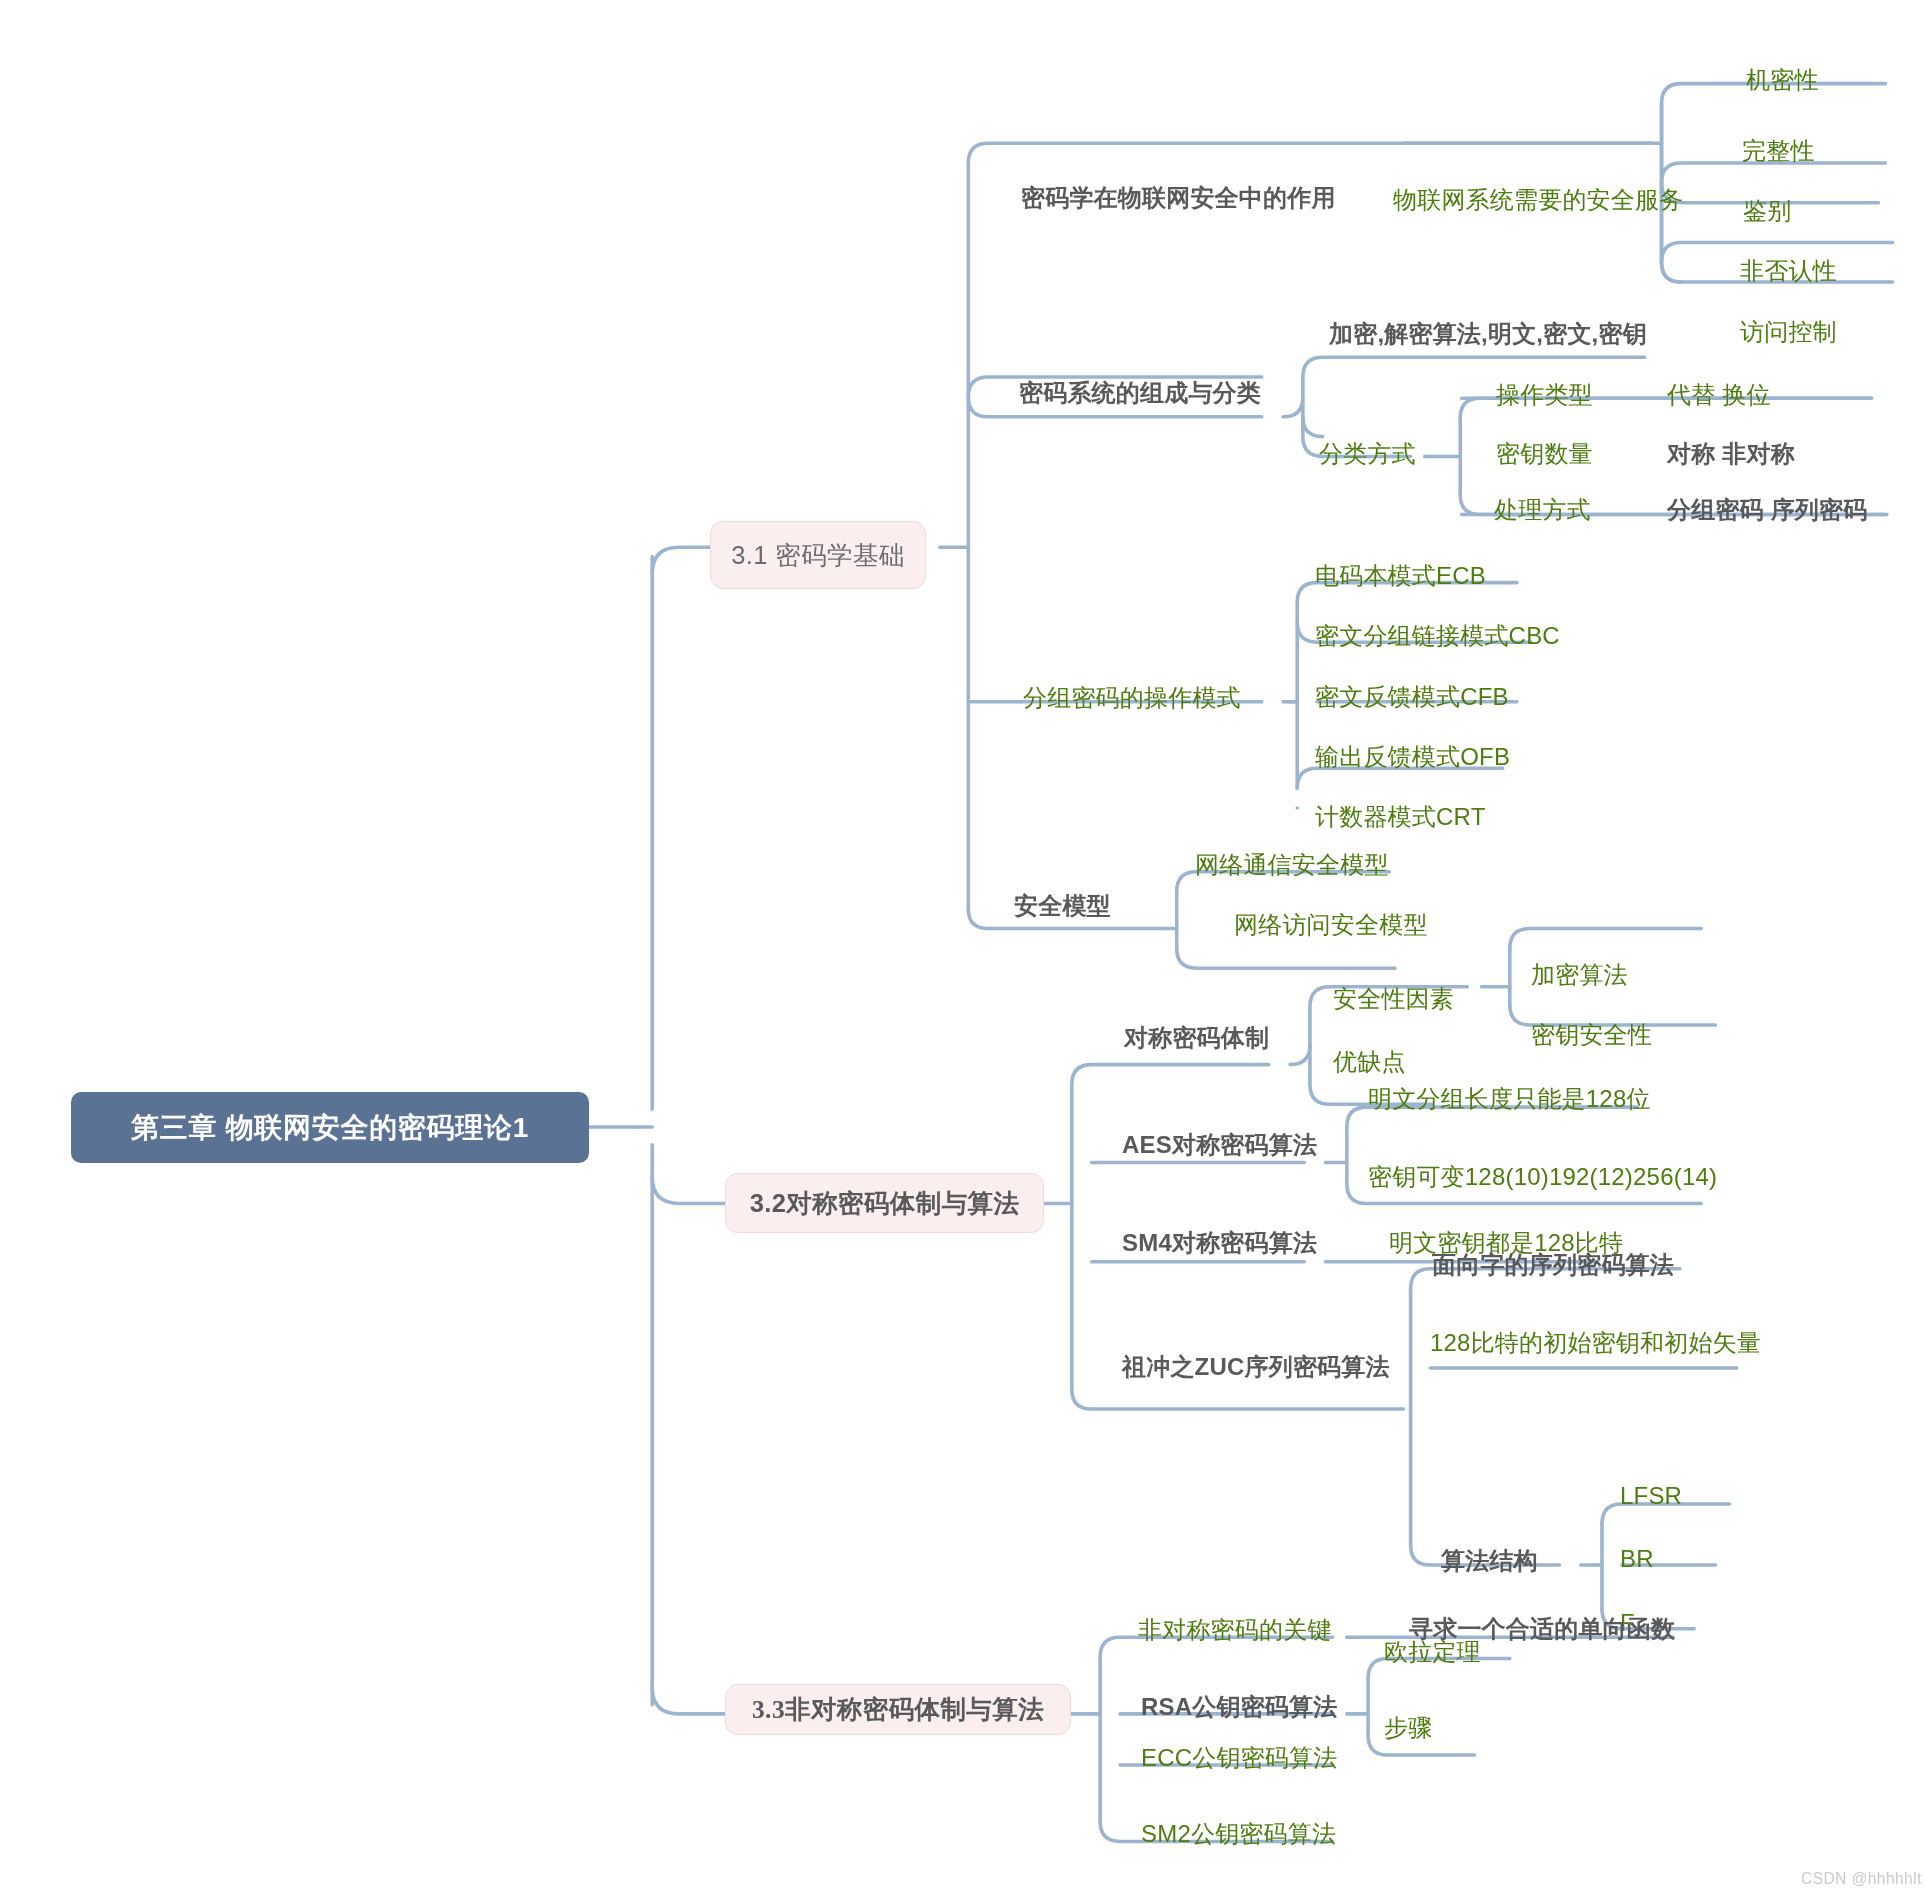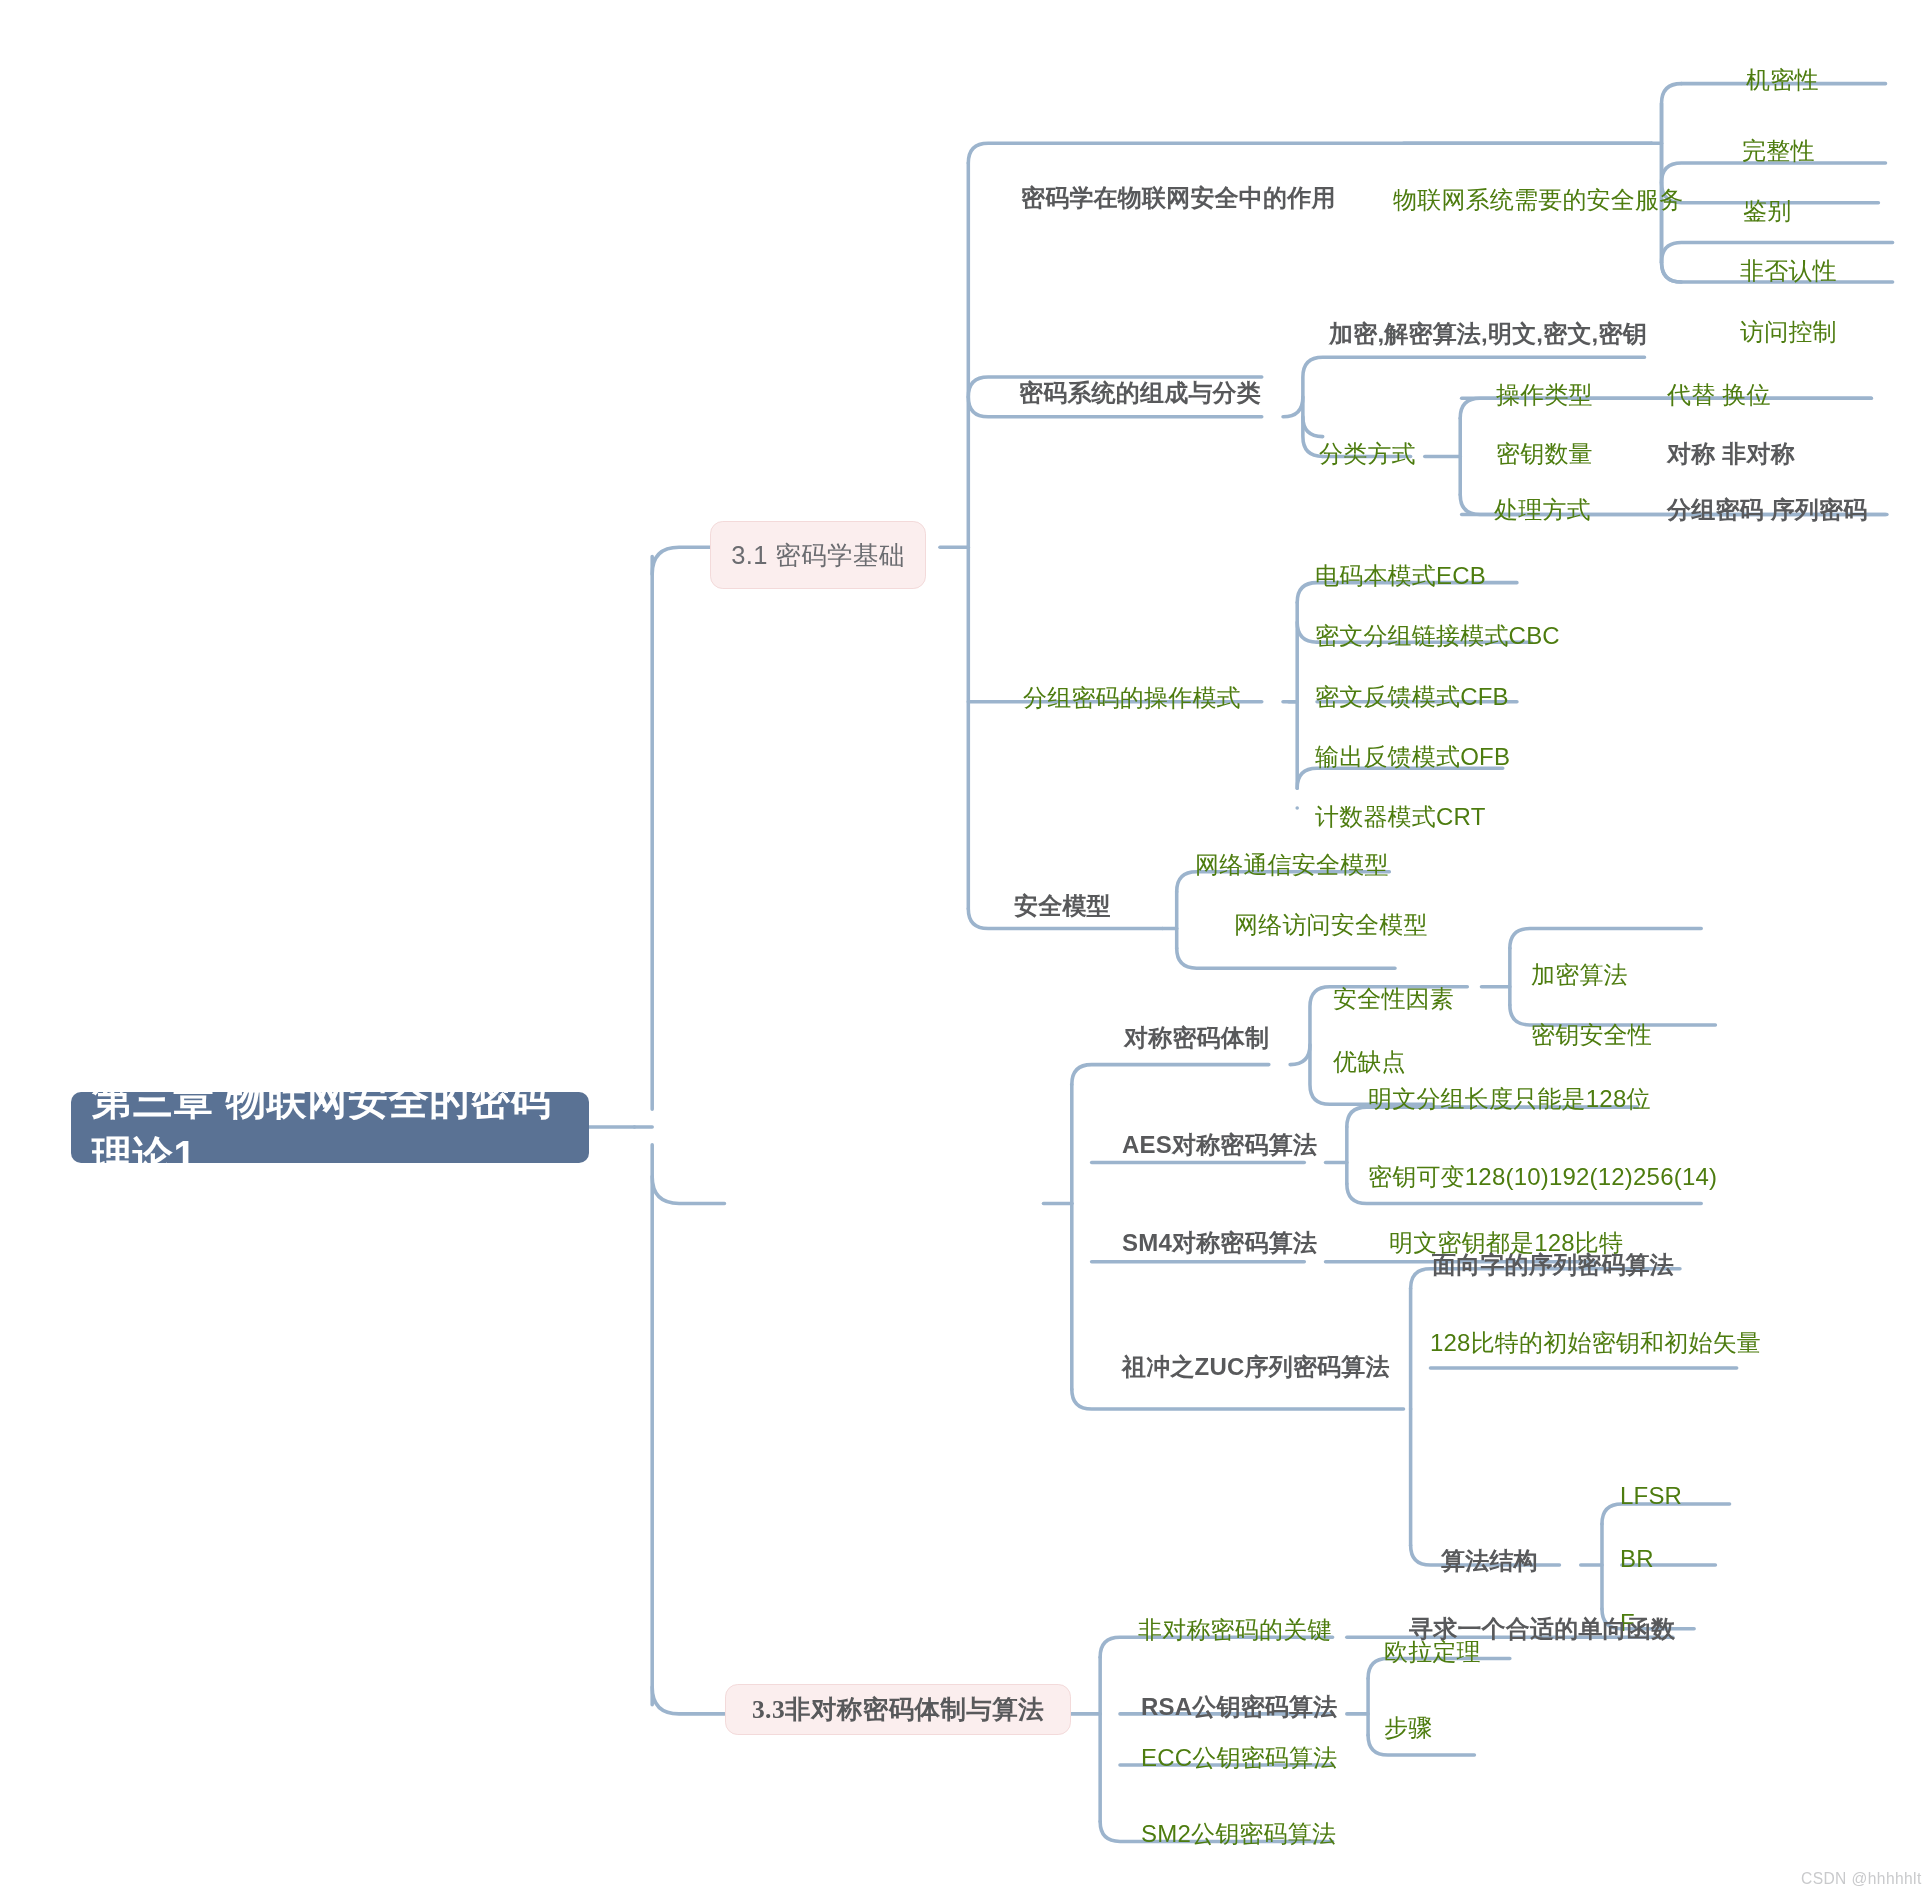--- a/index.html
+++ b/index.html
@@ -35,21 +35,21 @@
   }
   .node.bold {
     font-weight: bold;
     color: #58595b;
   }
   .root-node {
     position: absolute;
     background: #5a7294;
     color: #ffffff;
     border-radius: 10px;
-    font-size: 40px;
+    font-size: 28px;
     font-weight: bold;
     display: flex;
     align-items: center;
     justify-content: center;
     padding: 0 21px;
     box-sizing: border-box;
     letter-spacing: 0.7px;
   }
   .branch-node {
     position: absolute;
@@ -205,20 +205,23 @@
     </g>
   </svg>
 
   <div class="root-node" style="left:71px; top:1092px; width:518px; height:71px;">
     <span>第三章 物联网安全的密码理论1</span>
   </div>
 
   <div class="branch-node" style="left:710px; top:521px; width:216px; height:68px;">
     <span>3.1 密码学基础</span>
   </div>
+  <div class="branch-node bold" style="left:725px; top:1173px; width:319px; height:60px;">
+    <span>3.2对称密码体制与算法</span>
+  </div>
   <div class="branch-node bold" style="left:725px; top:1684px; width:346px; height:51px;font-family:Liberation Serif, serif;">
     <span>3.3非对称密码体制与算法</span>
   </div>
 
   <div class="node bold" style="left:1021px; top:184px;">
     <span>密码学在物联网安全中的作用</span>
   </div>
   <div class="node" style="left:1393px; top:186px;">
     <span>物联网系统需要的安全服务</span>
   </div>

